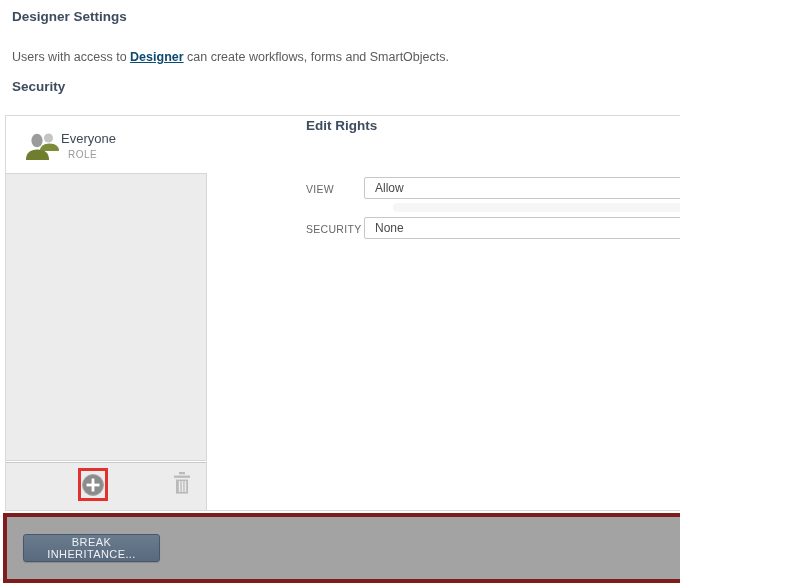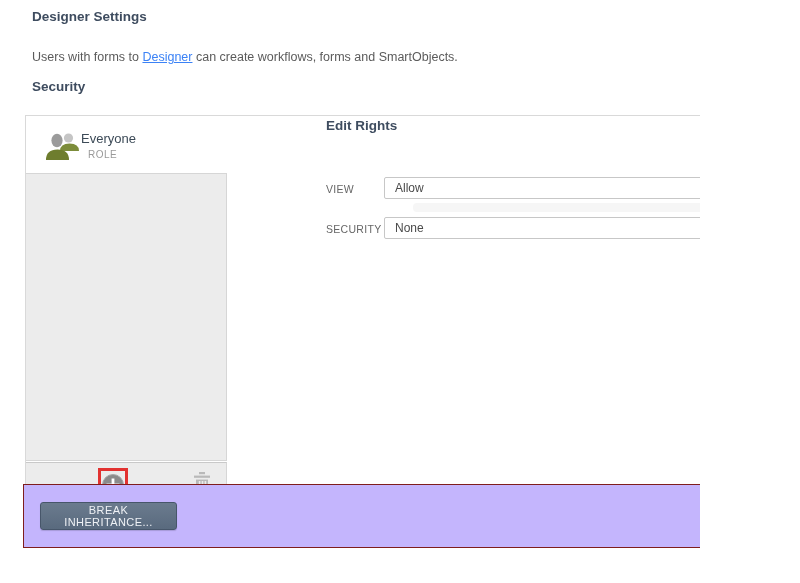--- a/index.html
+++ b/index.html
@@ -1,25 +1,25 @@
 <!DOCTYPE html>
 <html><head>
 <meta charset="utf-8">
 <style>
   html,body{margin:0;padding:0;background:#fff;}
   #app{
     position:relative;width:680px;height:583px;background:#ffffff;overflow:hidden;
-    font-family:"Liberation Sans",sans-serif;margin-left:20px;-webkit-font-smoothing:antialiased;
+    font-family:"Liberation Sans",sans-serif;-webkit-font-smoothing:antialiased;
   }
   .abs{position:absolute;}
 
   
   .page-title{left:12px;top:9px;font-size:13.5px;font-weight:bold;color:#3e4c5f;}
   .desc{left:12px;top:50px;font-size:12.5px;color:#5b5b5b;}
-  .desc a{color:#3b82f6;font-weight:normal;text-decoration:underline;cursor:pointer;text-align:center;}
+  .desc a{color:#0c4a6e;font-weight:bold;text-decoration:underline;cursor:pointer;text-align:center;}
   .section-title{left:12px;top:79px;font-size:13.5px;font-weight:bold;color:#3e4c5f;}
 
   
   .panel{left:5px;top:115px;width:781px;height:394px;background:#fff;border:1px solid #d9d9d9;}
 
   .people-icon{left:19px;top:15px;width:36px;height:31px;}
   .role-name{left:55px;top:15px;font-size:13px;color:#3c4a57;}
   .role-type{left:62px;top:33px;font-size:10px;color:#9a9a9a;letter-spacing:.5px;}
 
   .member-list{left:0;top:57px;width:201px;height:288px;background:#ececec;
@@ -40,36 +40,36 @@
   .dropdown{
     left:358px;width:342px;height:20px;background:#fff;border:1px solid #c7c7c7;border-radius:2px;
     font-size:12px;color:#4a4a4a;line-height:20px;padding-left:10px;cursor:pointer;
   }
   .dd-view{top:61px;}
   .dd-security{top:101px;}
   .chevron{position:absolute;right:7px;top:6px;}
   .artifact-band{left:387px;top:87px;width:290px;height:9px;background:#f6f6f6;border-radius:4px;}
 
   
-  .footer{left:3px;top:484px;width:790px;height:62px;background:#c4b5fd;border:1px solid #7f1d1d;}
+  .footer{left:3px;top:513px;width:790px;height:62px;background:#a3a3a3;border:4px solid #7f1d1d;}
   .break-btn{
     position:absolute;left:16px;top:17px;width:137px;height:28px;
     background:linear-gradient(180deg,#6b7b8e,#596a7e);border:1px solid #47566a;border-radius:3px;
     color:#eef1f5;font-size:11px;letter-spacing:.4px;font-family:"Liberation Sans",sans-serif;
     cursor:pointer;box-shadow:0 1px 1px rgba(0,0,0,.15);
   }
 </style>
 </head>
 <body>
 
 <div id="app">
 
   <div class="abs page-title">Designer Settings</div>
 
-  <div class="abs desc"><span>Users with forms to </span><a>Designer</a><span> can create workflows, forms and SmartObjects.</span></div>
+  <div class="abs desc"><span>Users with access to </span><a>Designer</a><span> can create workflows, forms and SmartObjects.</span></div>
 
   <div class="abs section-title">Security</div>
 
   <div class="abs panel">
 
     <div class="abs people-icon">
       <svg width="36" height="31" viewBox="0 0 36 31">
         <circle cx="23.5" cy="7" r="4.6" fill="#c5c5c5"></circle>
         <path d="M15 20 q0 -7.5 9.5 -7.5 q9.5 0 9.5 7.5 z" fill="#7c8c3a"></path>
         <ellipse cx="12" cy="9.5" rx="5.6" ry="6.8" fill="#9b9b9b"></ellipse>

